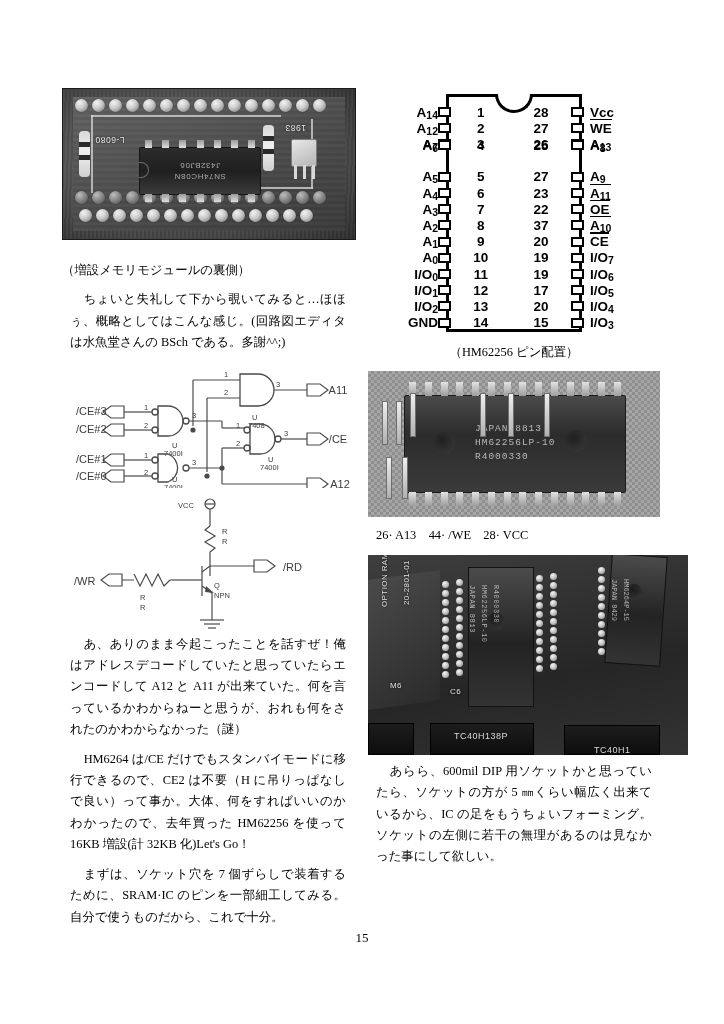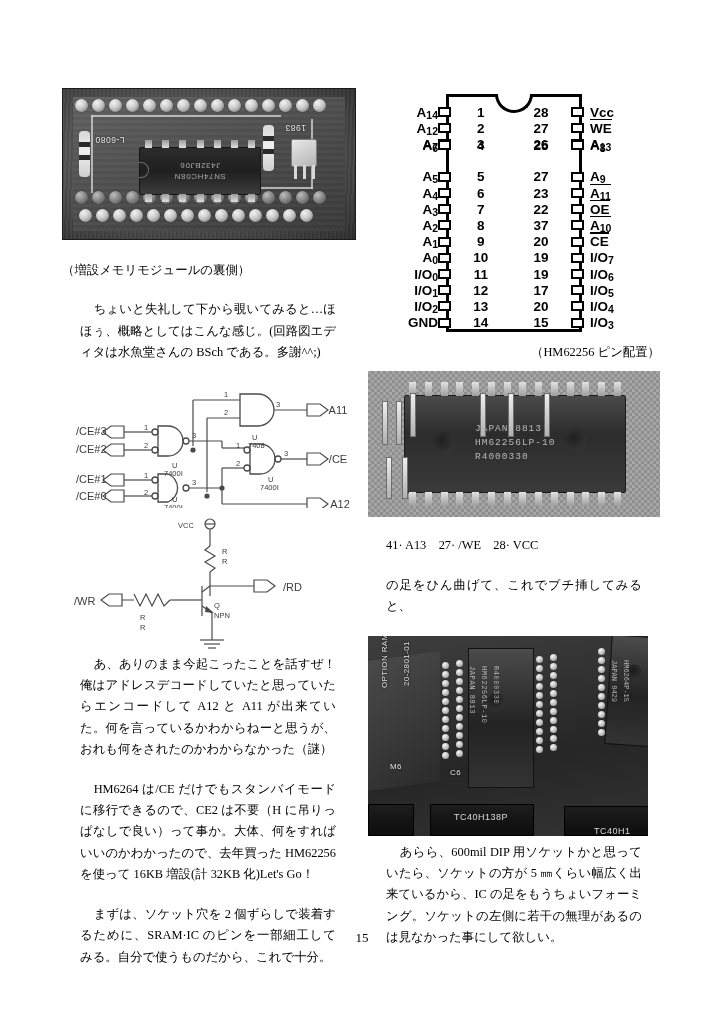--- a/index.html
+++ b/index.html
@@ -18,21 +18,21 @@
   
   .col-left  { position: absolute; left: 62px;  top: 88px; width: 292px; }
   .col-right { position: absolute; left: 368px; top: 88px; width: 292px; }
 
   
   .para {
     font-size: 12.4px;
     line-height: 21.4px;
     text-align: justify;
     text-justify: inter-ideograph;
-    margin: 18px;
+    margin: 8px;
   }
   .para.indent { text-indent: 1.1em; }
   .caption {
     font-size: 12.4px;
     line-height: 21.4px;
     margin: 0;
   }
   .caption.center { text-align: center; }
 
   
@@ -139,21 +139,21 @@
   .ic-pins.top { top: -14px; }
   .ic-pins.bot { bottom: -14px; }
   .ic-pins span { width: 7px; height: 14px; background: linear-gradient(180deg,#e2e2e2,#9d9d9d); }
   .bent-pin {
     position: absolute; width: 6px; background: linear-gradient(180deg,#efefef,#b0b0b0);
     border: 1px solid #6e6e6e;
   }
 
   
   #board-photo {
-    width: 280px; height: 200px;
+    width: 320px; height: 200px;
     background: linear-gradient(170deg,#3e3e3e,#262626 60%,#333);
   }
   .board-chip {
     position: absolute;
     background: linear-gradient(180deg,#4b4b4b,#232323 55%,#333);
     border: 1px solid #121212;
   }
   .board-socket-row {
     position: absolute; display: flex; gap: 2px;
   }
@@ -455,21 +455,21 @@
 
         <line class="wire" x1="138" y1="128" x2="162" y2="128"></line>
         <line class="wire" x1="142" y1="132" x2="158" y2="132"></line>
         <line class="wire" x1="146" y1="136" x2="154" y2="136"></line>
         <text class="sch-small" x="138" y="150">GND</text>
       </svg>
     </div>
 
     <p class="para indent" style="margin-top:2px;">あ、ありのまま今起こったことを話すぜ！俺はアドレスデコードしていたと思っていたらエンコードして A12 と A11 が出来ていた。何を言っているかわからねーと思うが、おれも何をされたのかわからなかった（謎）</p>
     <p class="para indent">HM6264 は/CE だけでもスタンバイモードに移行できるので、CE2 は不要（H に吊りっぱなしで良い）って事か。大体、何をすればいいのかわかったので、去年買った HM62256 を使って 16KB 増設(計 32KB 化)Let's Go！</p>
-    <p class="para indent">まずは、ソケット穴を 2 個ずらしで装着するために、SRAM·IC のピンを一部細工してみる。自分で使うものだから、これで十分。</p>
+    <p class="para indent">まずは、ソケット穴を 7 個ずらしで装着するために、SRAM·IC のピンを一部細工してみる。自分で使うものだから、これで十分。</p>
   </div>
 
   <div class="col-right">
 
     <div id="pinout">
       <div class="pkg">
         <div class="pkg-notch"></div>
       </div>
       <div id="pin-rows">
           <div class="pin-row" style="top: 16px;">
@@ -580,21 +580,21 @@
             <div class="pin-name-l">GND</div>
             <div class="pin-box"></div>
             <div class="pin-num-l">14</div>
             <div class="pin-num-r">15</div>
             <div class="pin-box"></div>
             <div class="pin-name-r">I/O<span class="sub">3</span></div>
           </div>
         </div>
     </div>
 
-    <p class="caption center" style="margin-top:2px;text-align:right;">（HM62256 ピン配置）</p>
+    <p class="caption center" style="margin-top:2px;">（HM62256 ピン配置）</p>
 
     <div class="photo" id="ic-photo" style="margin-top:8px;">
       <div id="ic-body">
         <div class="dimple" style="left:28px; top:36px;"></div>
         <div class="dimple" style="left:160px; top:34px;"></div>
         <div class="ic-pins top">
           <span></span>
             <span></span>
             <span></span>
             <span></span>
@@ -634,22 +634,21 @@
       <div class="bent-pin" style="left:14px;  top:30px; height:44px;"></div>
       <div class="bent-pin" style="left:28px;  top:30px; height:44px;"></div>
       <div class="bent-pin" style="left:42px;  top:22px; height:44px;"></div>
       <div class="bent-pin" style="left:112px; top:22px; height:44px;"></div>
       <div class="bent-pin" style="left:140px; top:22px; height:44px;"></div>
       <div class="bent-pin" style="left:176px; top:22px; height:44px;"></div>
       <div class="bent-pin" style="left:18px;  top:86px; height:42px;"></div>
       <div class="bent-pin" style="left:34px;  top:86px; height:42px;"></div>
     </div>
 
-    <p class="para">41· A13　27· /WE　28· VCC</p>
-    <p class="para">の足をひん曲げて、これでブチ挿してみると、</p>
+    <p class="para">26· A13　44· /WE　28· VCC</p>
 
     <div class="photo" id="board-photo" style="margin-top:4px;">
 
       <div style="position:absolute; left:0; top:20px; width:72px; height:130px;
                   background:linear-gradient(150deg,#4a4a4a,#2b2b2b); transform:skewY(-8deg);"></div>
       <div class="board-silk" style="left:12px; top:52px; transform:rotate(-90deg); transform-origin:0 0;">OPTION RAM</div>
       <div class="board-silk" style="left:34px; top:50px; transform:rotate(-90deg); transform-origin:0 0;">20-2801-01</div>
       <div class="board-silk" style="left:22px; top:126px;">M6</div>
       <div class="board-silk" style="left:82px; top:132px;">C6</div>
 

